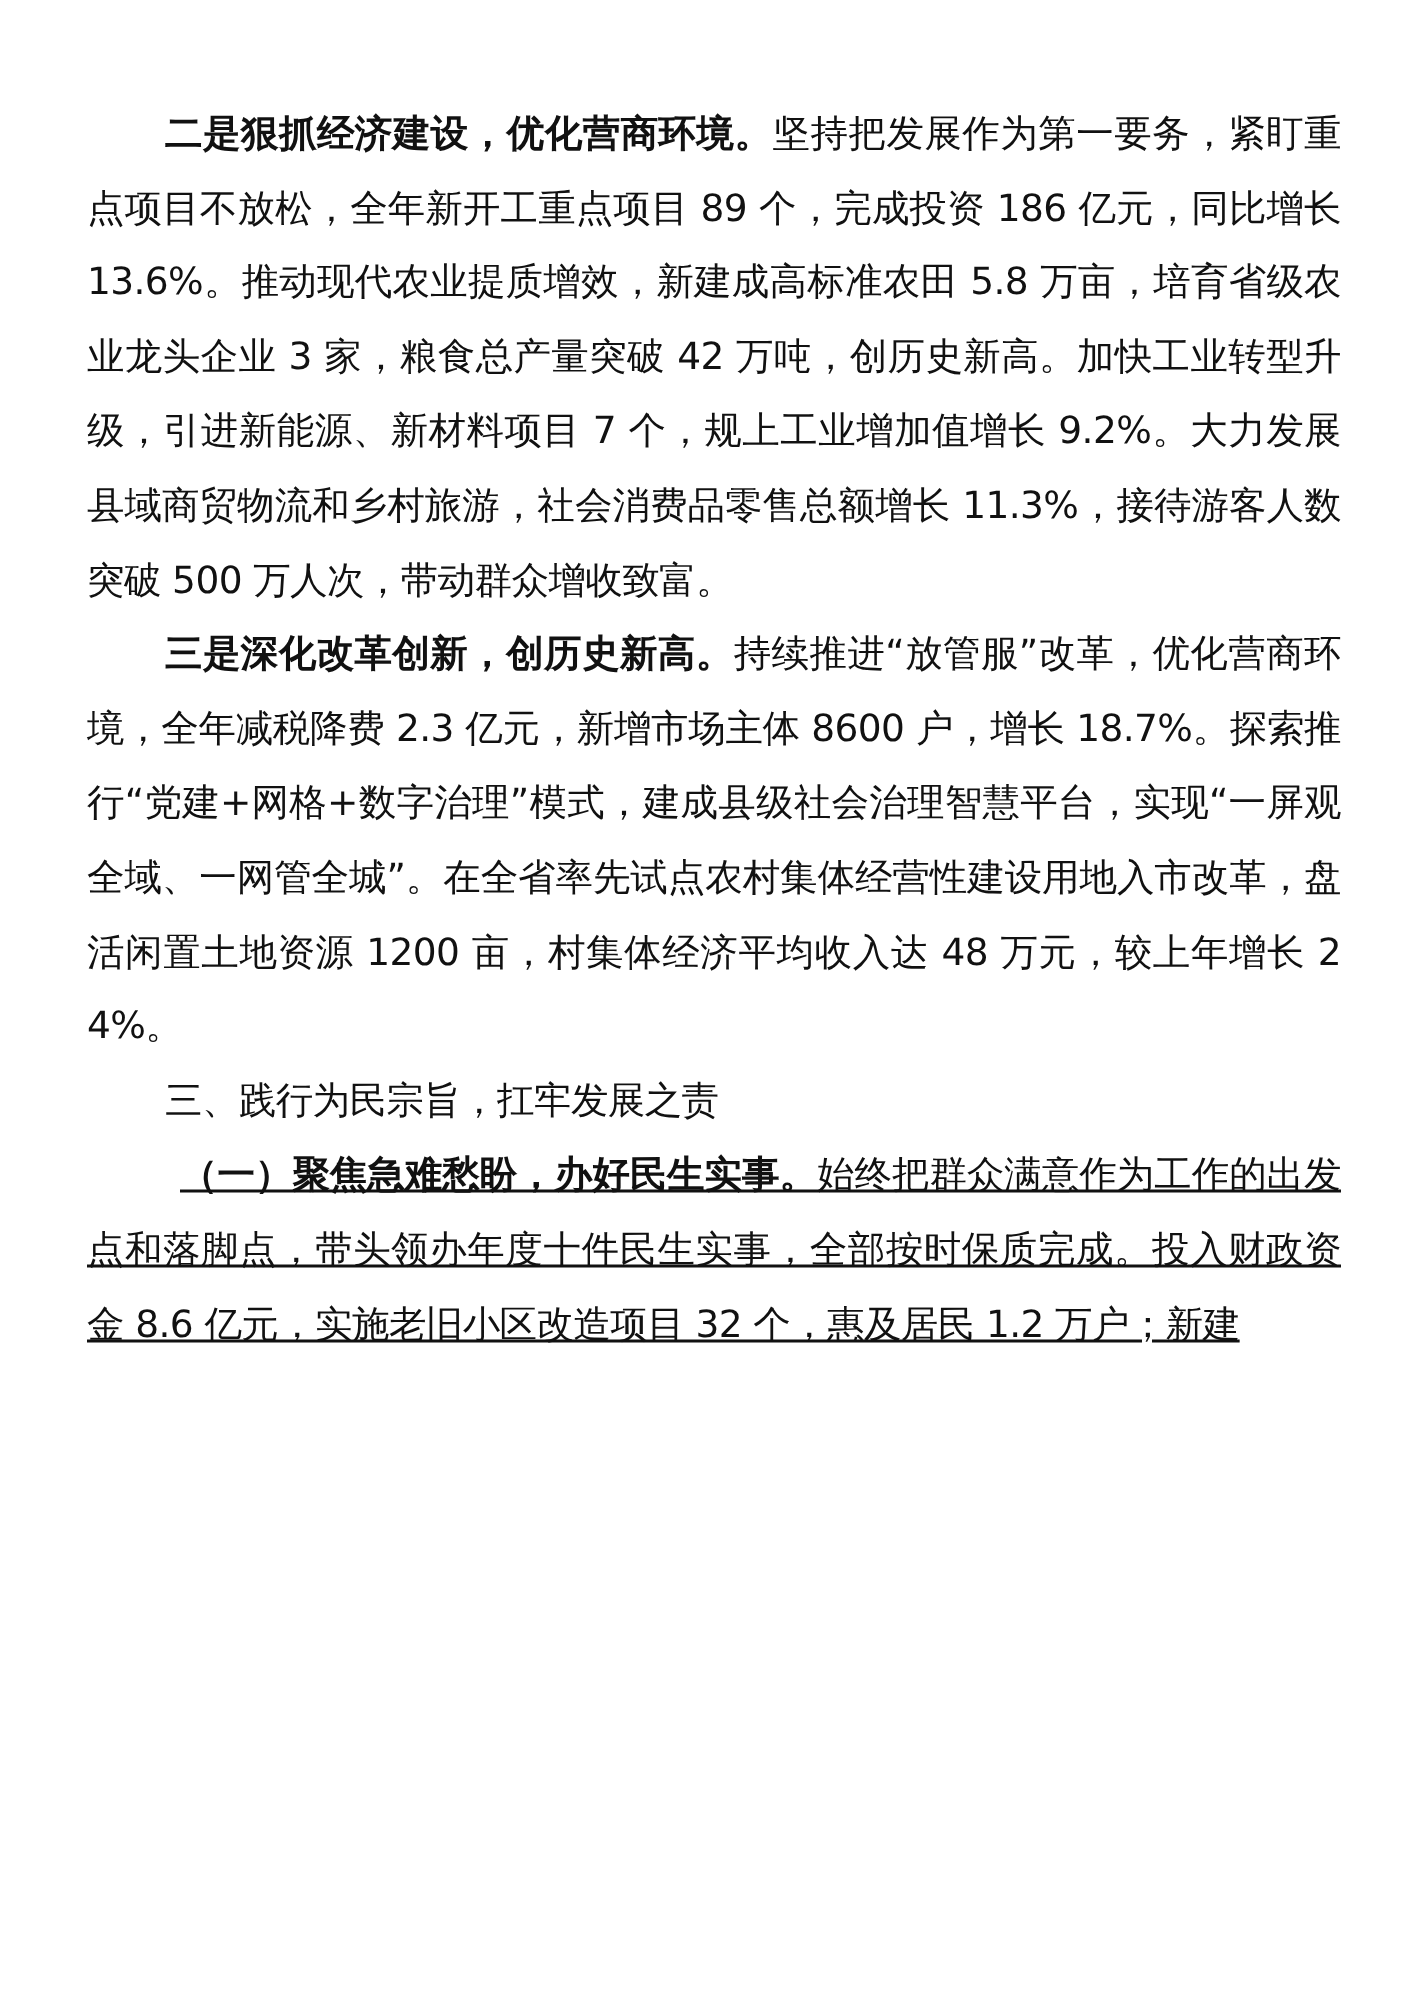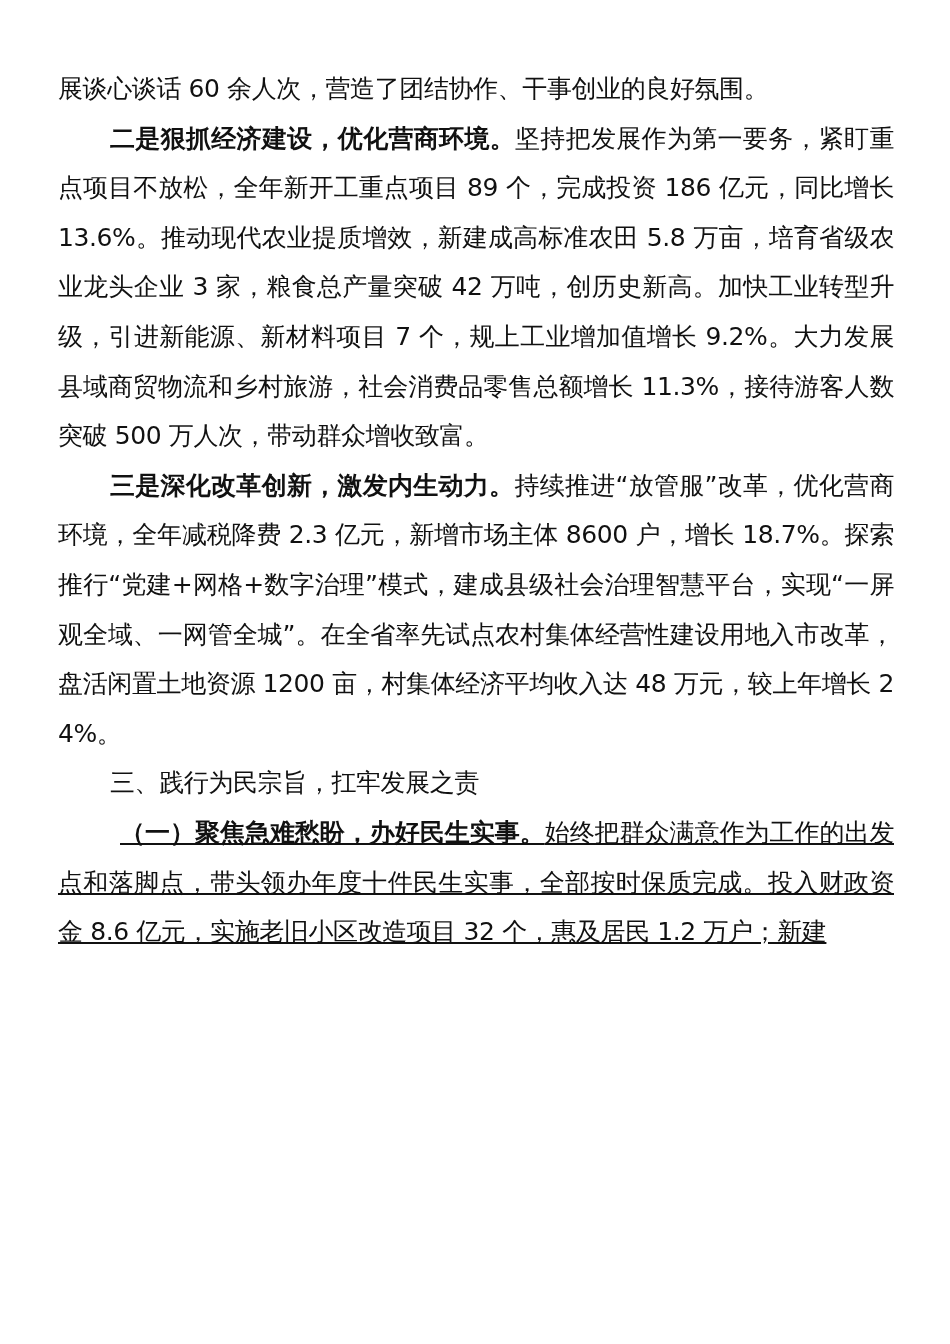--- a/index.html
+++ b/index.html
@@ -31,32 +31,29 @@
   }
   .indent { text-indent: 52px; }
   .indent2 { text-indent: 62px; text-decoration: underline; }
   .bold { font-weight: bold; }
 </style>
 </head>
 <body>
 
 <div class="page">
 
-  <p class="para">
-    <span>展谈心谈话 60 余人次，营造了团结协作、干事创业的良好氛围。</span>
-  </p>
 
 
 
   <p class="para indent">
     <span class="bold">二是狠抓经济建设，优化营商环境。</span><span>坚持把发展作为第一要务，紧盯重点项目不放松，全年新开工重点项目 89 个，完成投资 186 亿元，同比增长 13.6%。推动现代农业提质增效，新建成高标准农田 5.8 万亩，培育省级农业龙头企业 3 家，粮食总产量突破 42 万吨，创历史新高。加快工业转型升级，引进新能源、新材料项目 7 个，规上工业增加值增长 9.2%。大力发展县域商贸物流和乡村旅游，社会消费品零售总额增长 11.3%，接待游客人数突破 500 万人次，带动群众增收致富。</span>
   </p>
 
   <p class="para indent">
-    <span class="bold">三是深化改革创新，激发内生动力。</span><span>持续推进“放管服”改革，优化营商环境，全年减税降费 2.3 亿元，新增市场主体 8600 户，增长 18.7%。探索推行“党建+网格+数字治理”模式，建成县级社会治理智慧平台，实现“一屏观全域、一网管全城”。在全省率先试点农村集体经营性建设用地入市改革，盘活闲置土地资源 1200 亩，村集体经济平均收入达 48 万元，较上年增长 24%。</span>
+    <span class="bold">三是深化改革创新，创历史新高。</span><span>持续推进“放管服”改革，优化营商环境，全年减税降费 2.3 亿元，新增市场主体 8600 户，增长 18.7%。探索推行“党建+网格+数字治理”模式，建成县级社会治理智慧平台，实现“一屏观全域、一网管全城”。在全省率先试点农村集体经营性建设用地入市改革，盘活闲置土地资源 1200 亩，村集体经济平均收入达 48 万元，较上年增长 24%。</span>
   </p>
 
   <p class="para indent">
     <span>三、践行为民宗旨，扛牢发展之责</span>
   </p>
 
   <p class="para indent2">
     <span class="bold">（一）聚焦急难愁盼，办好民生实事。</span><span>始终把群众满意作为工作的出发点和落脚点，带头领办年度十件民生实事，全部按时保质完成。投入财政资金 8.6 亿元，实施老旧小区改造项目 32 个，惠及居民 1.2 万户；新建</span>
   </p>
 

